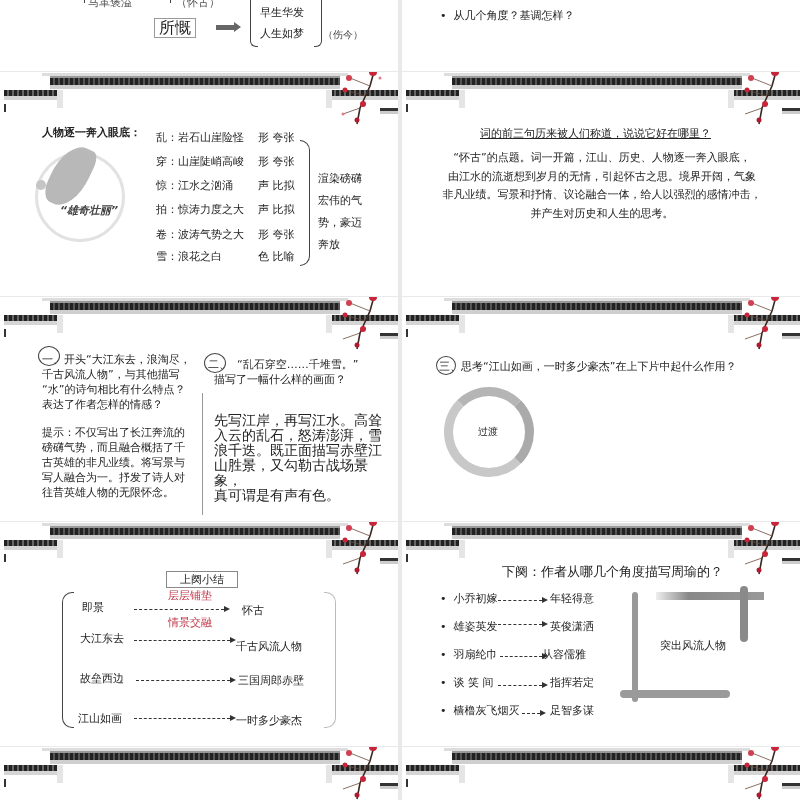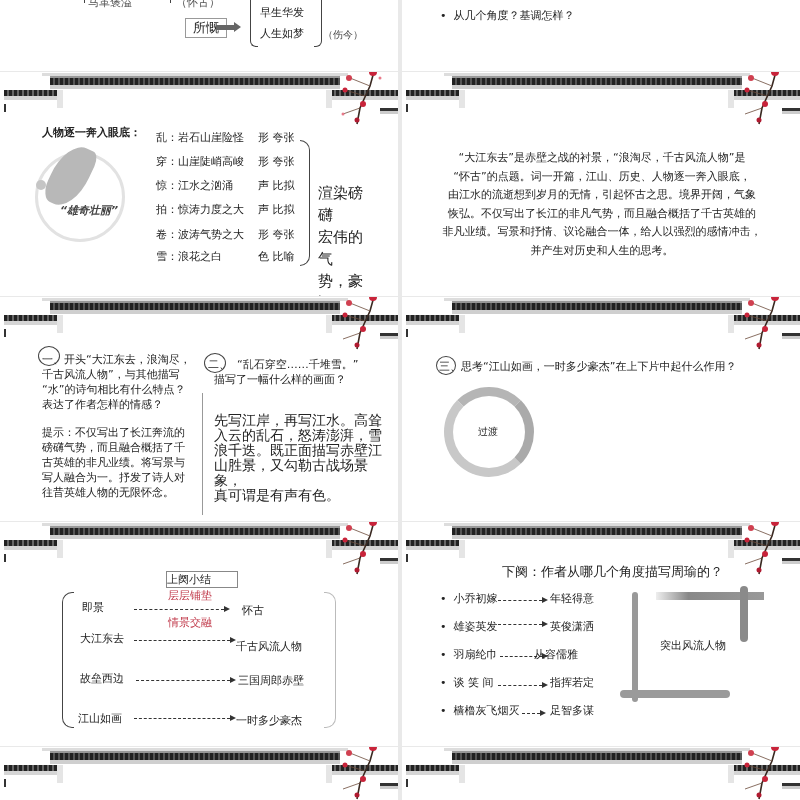--- a/index.html
+++ b/index.html
@@ -22,21 +22,21 @@
 .brace{position:absolute;border:1.5px solid #444;border-radius:8px}
 </style>
 </head>
 <body>
 
 <div class="slide l" style="top:-153px">
   <div class="txt" style="left:88px;top:147px;color:#555">马革褒溢</div>
   <div class="txt" style="left:176px;top:147px;color:#555">（怀古）</div>
   <div style="position:absolute;left:84px;top:140px;width:2px;height:16px;border-left:1.5px solid #444"></div>
   <div style="position:absolute;left:170px;top:140px;width:2px;height:16px;border-left:1.5px solid #444"></div>
-  <div style="position:absolute;left:185px;top:171px;width:42px;height:20px;border:1px solid #999;font-size:13px;text-align:center;line-height:18px">所慨</div>
+  <div style="position:absolute;left:154px;top:171px;width:42px;height:20px;border:1px solid #999;font-size:16px;text-align:center;line-height:18px">所慨</div>
   <div style="position:absolute;left:216px;top:178px;width:20px;height:5px;background:#666"></div>
   <div style="position:absolute;left:234px;top:175px;border-left:7px solid #666;border-top:5px solid transparent;border-bottom:5px solid transparent"></div>
   <div class="brace" style="left:250px;top:140px;width:8px;height:60px;border-right:none;border-radius:6px 0 0 6px"></div>
   <div class="brace" style="left:314px;top:140px;width:8px;height:60px;border-left:none;border-radius:0 6px 6px 0"></div>
   <div class="txt" style="left:260px;top:157px">早生华发</div>
   <div class="txt" style="left:260px;top:178px">人生如梦</div>
   <div class="txt" style="left:323px;top:180px;font-size:10px;color:#444">（伤今）</div>
 </div>
 
 <div class="slide r" style="top:-153px">
@@ -83,21 +83,21 @@
     <div class="txt" style="left:156px;top:105px"><span>惊：</span><span>江水之汹涌</span></div>
     <div class="txt" style="left:258px;top:105px"><span>声</span>&nbsp;<span>比拟</span></div>
     <div class="txt" style="left:156px;top:129px"><span>拍：</span><span>惊涛力度之大</span></div>
     <div class="txt" style="left:258px;top:129px"><span>声</span>&nbsp;<span>比拟</span></div>
     <div class="txt" style="left:156px;top:154px"><span>卷：</span><span>波涛气势之大</span></div>
     <div class="txt" style="left:258px;top:154px"><span>形</span>&nbsp;<span>夸张</span></div>
     <div class="txt" style="left:156px;top:176px"><span>雪：</span><span>浪花之白</span></div>
     <div class="txt" style="left:258px;top:176px"><span>色</span>&nbsp;<span>比喻</span></div>
   </div>
   <div class="brace" style="left:300px;top:68px;width:10px;height:126px;border-left:none;border-radius:0 10px 10px 0"></div>
-  <div class="blk" style="left:318px;top:110px;width:56px;font-size:15px;line-height:22px">
+  <div class="blk" style="left:318px;top:96px;width:56px;font-size:11px;line-height:22px">
     <div>渲染磅礴</div>
       <div>宏伟的气</div>
       <div>势，豪迈</div>
       <div>奔放</div>
   </div>
 </div>
 
 <div class="slide r" style="top:72px">
   <div class="eave">
       <div class="main"></div>
@@ -110,25 +110,24 @@
     </div>
   <svg class="plum" viewBox="0 0 60 60">
       <path d="M40 2 L35 20 L25 42 L22 58" stroke="#3a2a22" stroke-width="1.6" fill="none"></path>
       <path d="M35 20 L15 12 M30 30 L10 24 M25 42 L8 48" stroke="#6b4a3a" stroke-width="0.8" fill="none"></path>
       <circle cx="38" cy="6" r="4" fill="#c8243a"></circle>
       <circle cx="14" cy="12" r="3" fill="#d04050"></circle>
       <circle cx="10" cy="24" r="2.5" fill="#c8243a"></circle>
       <circle cx="28" cy="38" r="3" fill="#c8243a"></circle>
       <circle cx="22" cy="54" r="2.5" fill="#b01a30"></circle>
     </svg>
+  <div class="txt" style="left:78px;top:53px;text-decoration:underline;font-size:11px">词的前三句历来被人们称道，说说它好在哪里？</div>
   <div class="blk" style="left:30px;top:77px;width:340px;text-align:center;line-height:18.5px;font-size:11px">
-    <div>“大江东去”是赤壁之战的衬景，“浪淘尽，千古风流人物”是</div>
       <div>“怀古”的点题。词一开篇，江山、历史、人物逐一奔入眼底，</div>
       <div>由江水的流逝想到岁月的无情，引起怀古之思。境界开阔，气象</div>
-      <div>恢弘。不仅写出了长江的非凡气势，而且融合概括了千古英雄的</div>
       <div>非凡业绩。写景和抒情、议论融合一体，给人以强烈的感情冲击，</div>
       <div>并产生对历史和人生的思考。</div>
   </div>
 </div>
 
 <div class="slide l" style="top:297px">
   <div class="eave">
       <div class="main"></div>
       <div class="left"></div>
       <div class="rightw"></div>
@@ -212,21 +211,21 @@
     </div>
   <svg class="plum" viewBox="0 0 60 60">
       <path d="M40 2 L35 20 L25 42 L22 58" stroke="#3a2a22" stroke-width="1.6" fill="none"></path>
       <path d="M35 20 L15 12 M30 30 L10 24 M25 42 L8 48" stroke="#6b4a3a" stroke-width="0.8" fill="none"></path>
       <circle cx="38" cy="6" r="4" fill="#c8243a"></circle>
       <circle cx="14" cy="12" r="3" fill="#d04050"></circle>
       <circle cx="10" cy="24" r="2.5" fill="#c8243a"></circle>
       <circle cx="28" cy="38" r="3" fill="#c8243a"></circle>
       <circle cx="22" cy="54" r="2.5" fill="#b01a30"></circle>
     </svg>
-  <div style="position:absolute;left:166px;top:49px;width:72px;height:17px;border:1px solid #888;font-size:11px;line-height:15px">上阕小结</div>
+  <div style="position:absolute;left:166px;top:49px;width:72px;height:17px;border:1px solid #888;font-size:11px;text-align:center;line-height:15px">上阕小结</div>
   <div class="brace" style="left:62px;top:70px;width:12px;height:136px;border-right:none;border-radius:10px 0 0 10px"></div>
   <div class="brace" style="left:324px;top:70px;width:12px;height:136px;border-left:none;border-radius:0 10px 10px 0;border-color:#bbb"></div>
   <div class="txt" style="left:168px;top:65px;color:#c0394a;font-size:11px">层层铺垫</div>
   <div class="txt" style="left:168px;top:92px;color:#c0394a;font-size:11px">情景交融</div>
   <div class="txt" style="left:82px;top:77px">即景</div>
   <span class="dash" style="position:absolute;left:134px;top:87px;width:90px"></span>
   <div class="txt" style="left:242px;top:80px">怀古</div>
   <div class="txt" style="left:80px;top:108px">大江东去</div>
   <span class="dash" style="position:absolute;left:134px;top:118px;width:96px"></span>
   <div class="txt" style="left:236px;top:116px">千古风流人物</div>
@@ -259,21 +258,21 @@
     </svg>
   <div class="txt" style="left:100px;top:40px;font-size:13px">下阕：作者从哪几个角度描写周瑜的？</div>
   <div class="txt" style="left:38px;top:68px"><span>•&nbsp;&nbsp;</span><span>小乔初嫁</span></div>
   <span class="dash" style="position:absolute;left:96px;top:78px;width:44px"></span>
   <div class="txt" style="left:148px;top:68px">年轻得意</div>
   <div class="txt" style="left:38px;top:96px"><span>•&nbsp;&nbsp;</span><span>雄姿英发</span></div>
   <span class="dash" style="position:absolute;left:96px;top:102px;width:44px"></span>
   <div class="txt" style="left:148px;top:96px">英俊潇洒</div>
   <div class="txt" style="left:38px;top:124px"><span>•&nbsp;&nbsp;</span><span>羽扇纶巾</span></div>
   <span class="dash" style="position:absolute;left:98px;top:134px;width:42px"></span>
-  <div class="txt" style="left:132px;top:124px">从容儒雅</div>
+  <div class="txt" style="left:140px;top:124px">从容儒雅</div>
   <div class="txt" style="left:38px;top:152px"><span>•&nbsp;&nbsp;</span><span>谈 笑 间</span></div>
   <span class="dash" style="position:absolute;left:96px;top:163px;width:44px"></span>
   <div class="txt" style="left:148px;top:152px">指挥若定</div>
   <div class="txt" style="left:38px;top:180px"><span>•&nbsp;&nbsp;</span><span>樯橹灰飞烟灭</span></div>
   <span class="dash" style="position:absolute;left:120px;top:191px;width:18px"></span>
   <div class="txt" style="left:148px;top:180px">足智多谋</div>
   <div>
     <div style="position:absolute;left:230px;top:70px;width:6px;height:110px;background:#999;border-radius:3px"></div>
     <div style="position:absolute;left:218px;top:168px;width:110px;height:8px;background:#9a9a9a;border-radius:4px"></div>
     <div style="position:absolute;left:254px;top:70px;width:108px;height:8px;background:linear-gradient(90deg,#eee,#888 30%,#999)"></div>

